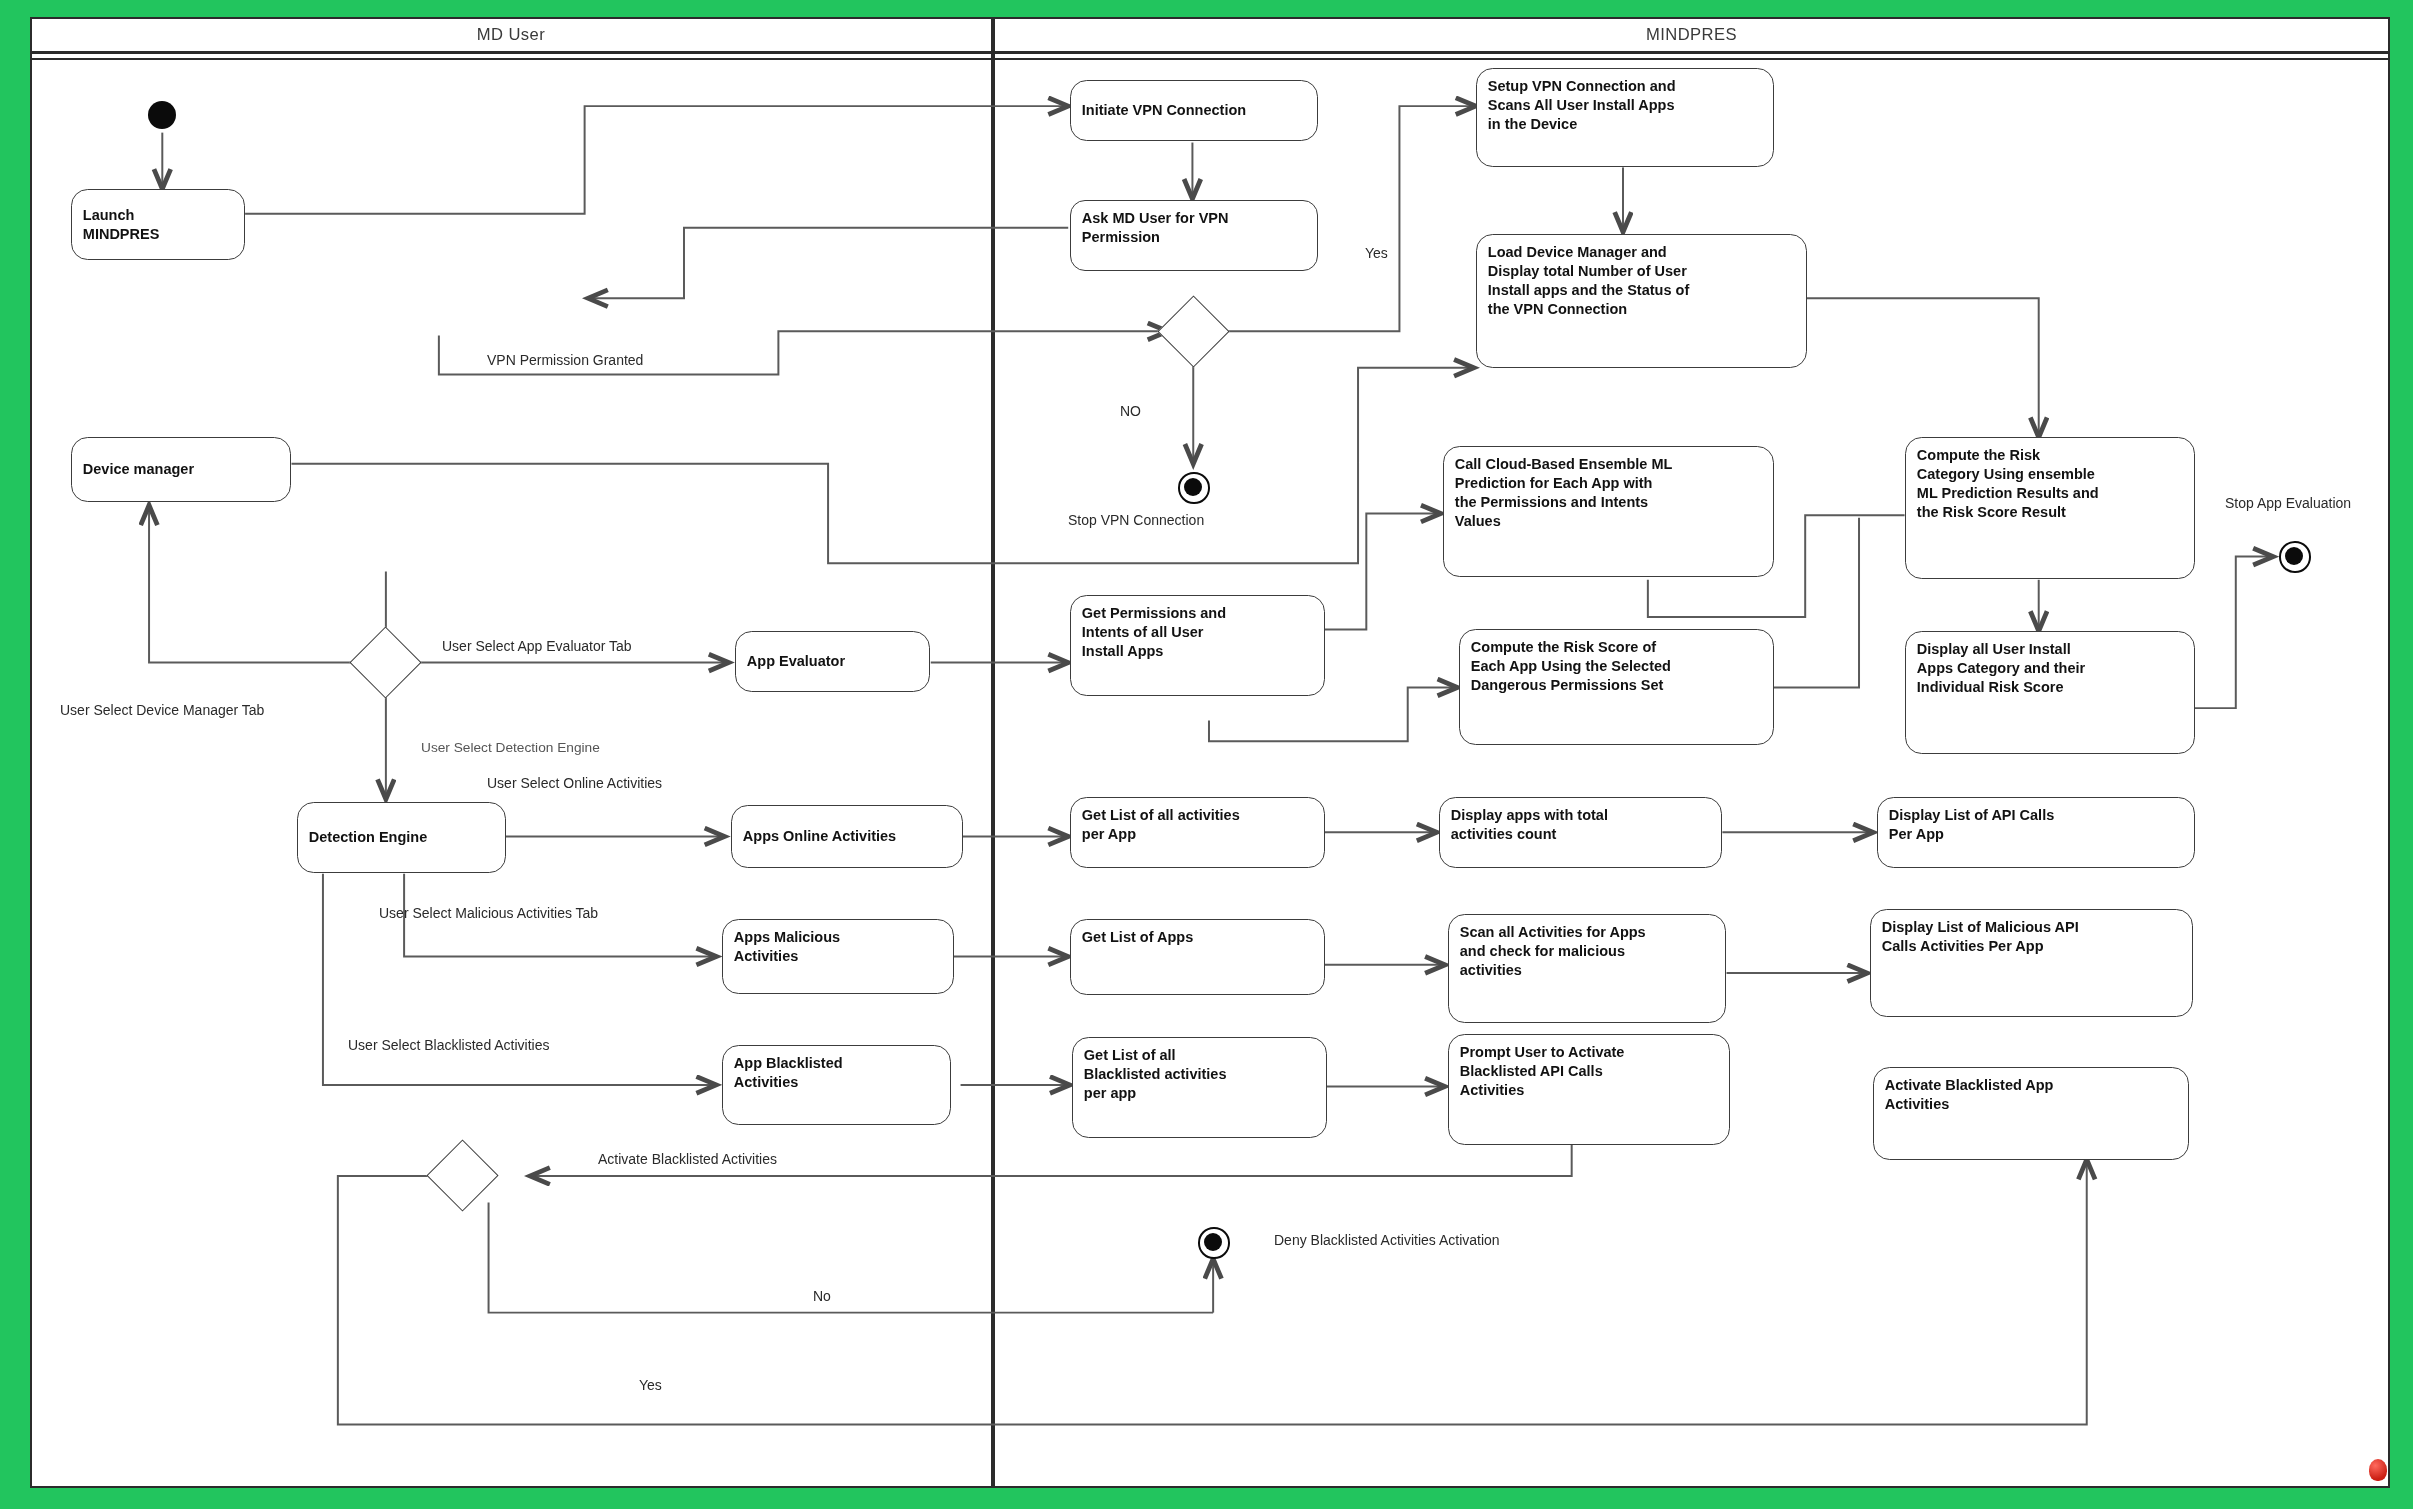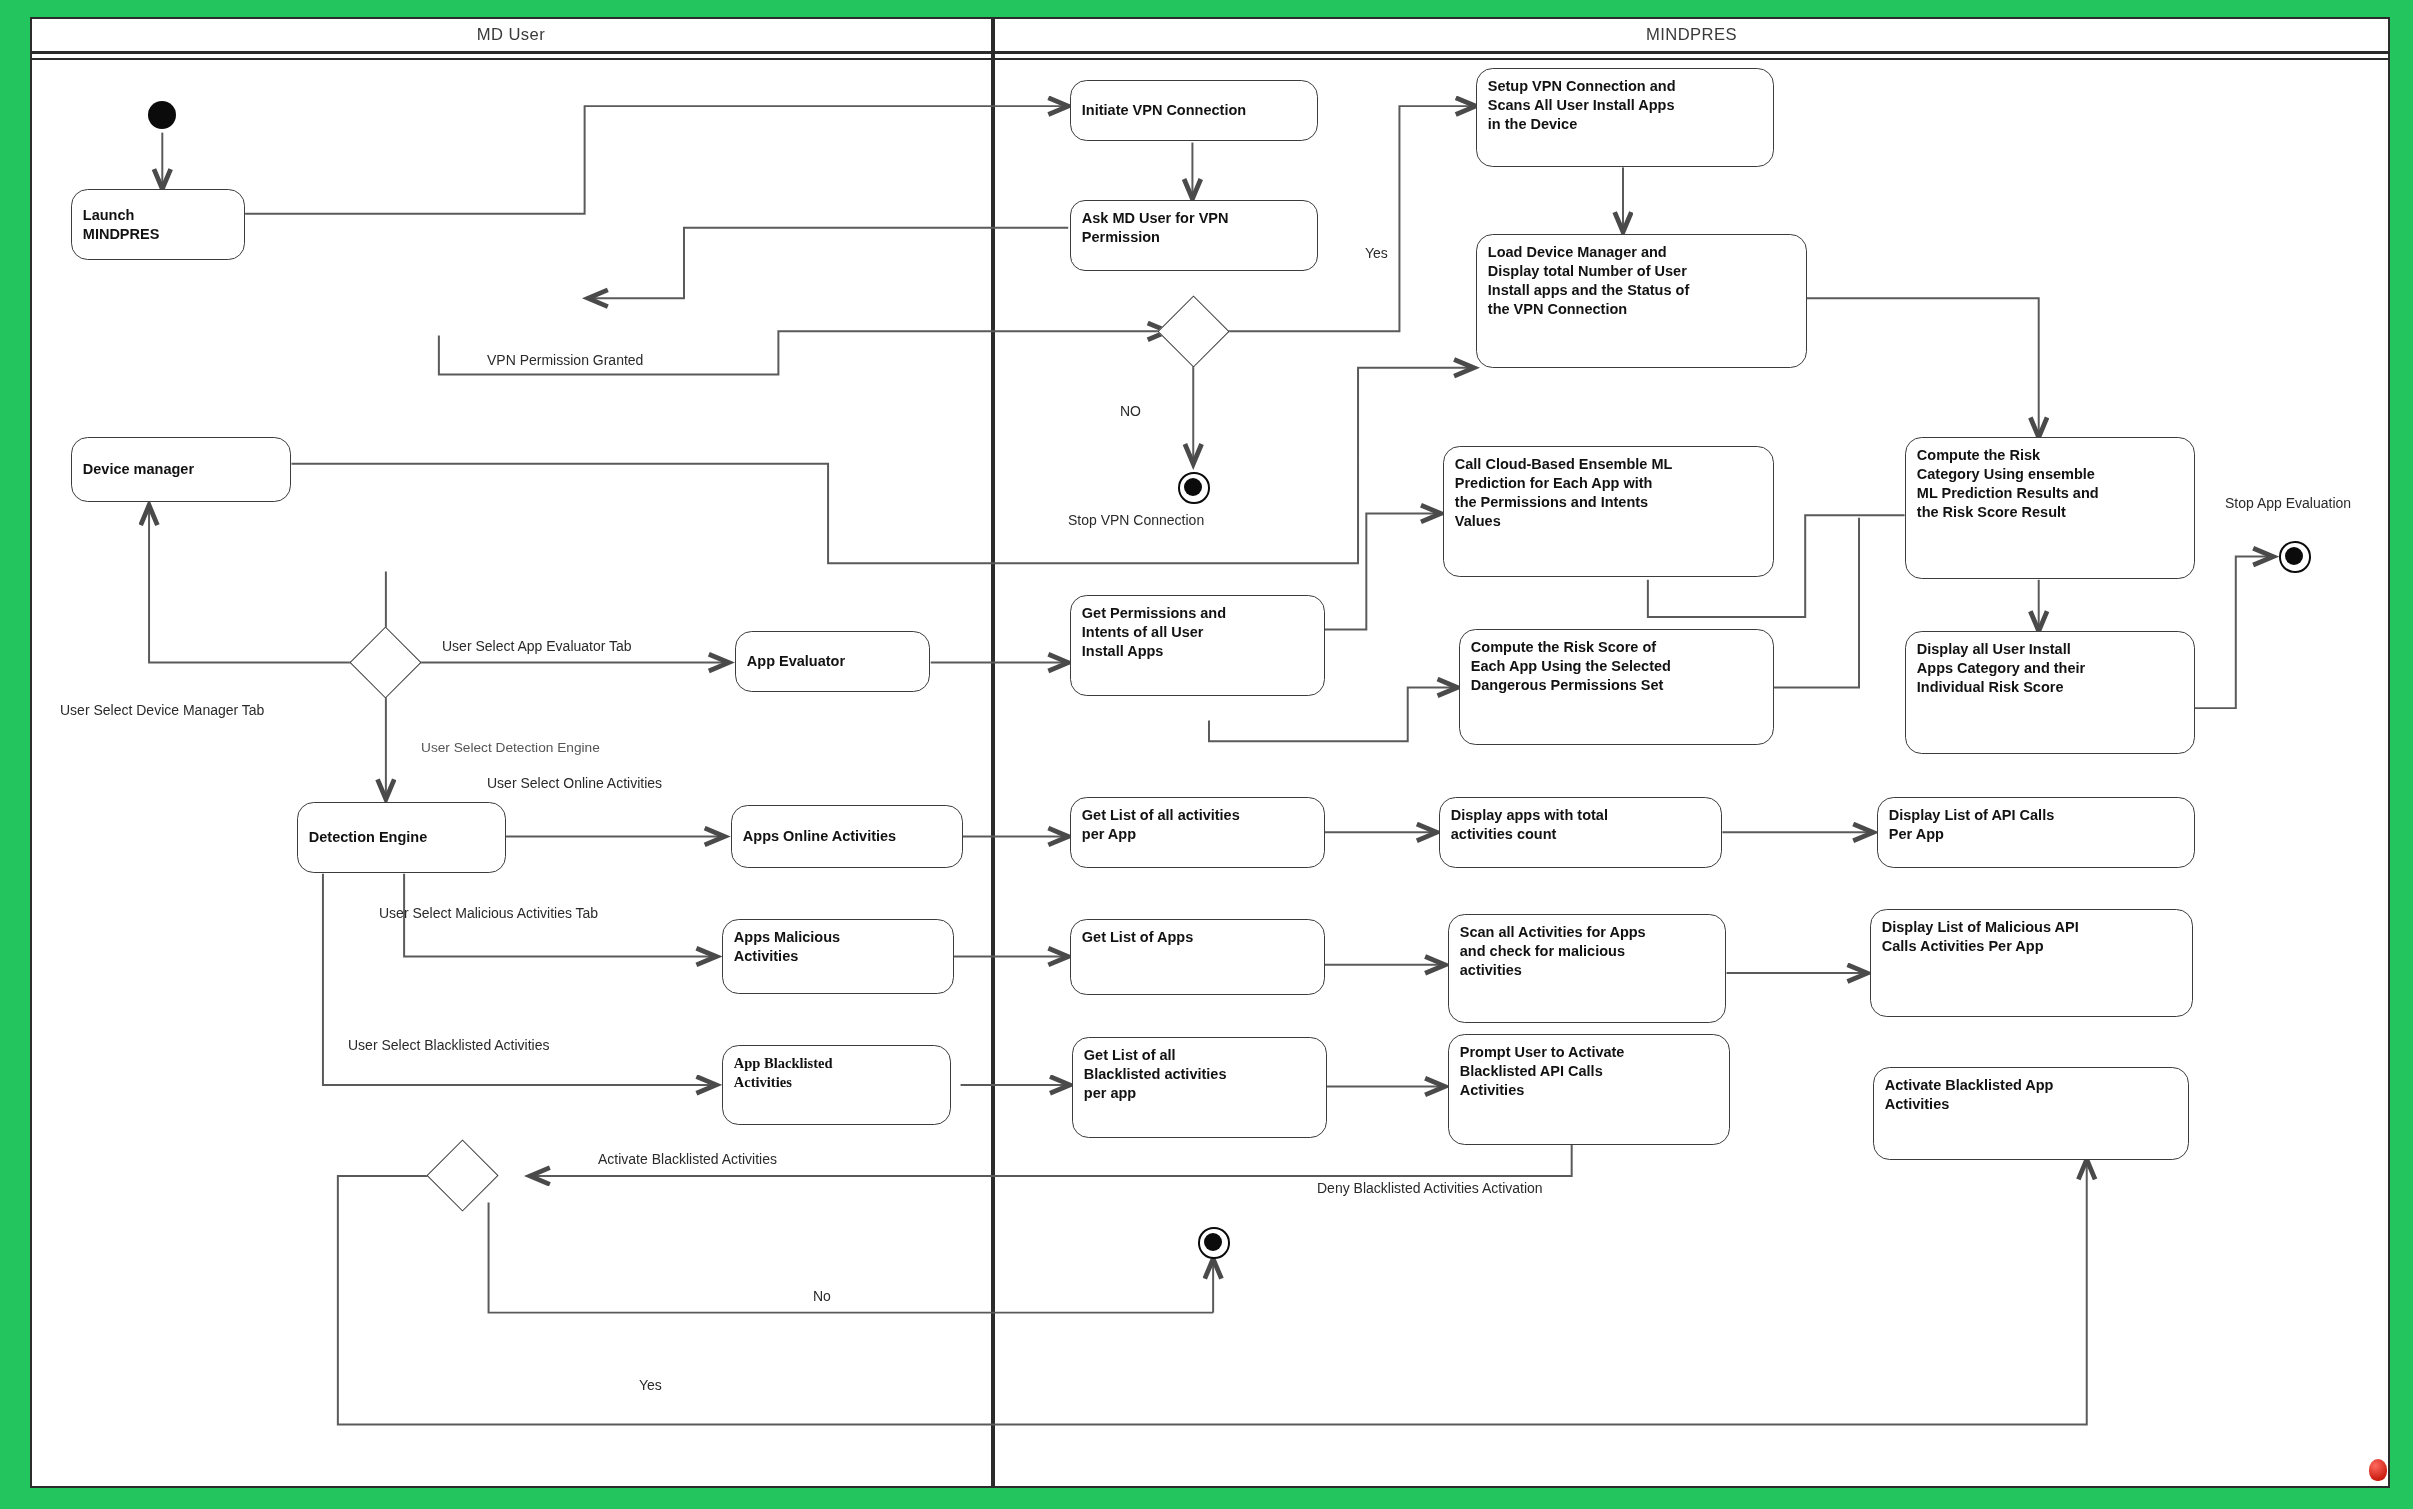--- a/index.html
+++ b/index.html
@@ -183,21 +183,21 @@
   </div>
 
   <div class="act" style="left:722px;top:919px;width:232px;height:75px;">
     <span>Apps Malicious<br>Activities</span>
   </div>
 
   <div class="lbl" style="left:348px;top:1037px;">
     <span>User Select Blacklisted Activities</span>
   </div>
 
-  <div class="act" style="left:722px;top:1045px;width:229px;height:80px;font-family:Liberation Serif, serif;">
+  <div class="act" style="left:722px;top:1045px;width:229px;height:80px;">
     <span>App Blacklisted<br>Activities</span>
   </div>
 
   <div class="dia" style="left:437px;top:1150px;"></div>
 
   <div class="lbl" style="left:598px;top:1151px;">
     <span>Activate Blacklisted Activities</span>
   </div>
   <div class="lbl" style="left:813px;top:1288px;">
     <span>No</span>
@@ -291,20 +291,20 @@
 
   <div class="act" style="left:1448px;top:1034px;width:282px;height:111px;">
     <span>Prompt User to Activate<br>Blacklisted API Calls<br>Activities</span>
   </div>
 
   <div class="act" style="left:1873px;top:1067px;width:316px;height:93px;">
     <span>Activate Blacklisted App<br>Activities</span>
   </div>
 
   <div class="node-final" style="left:1198px;top:1227px;"></div>
-  <div class="lbl" style="left:1274px;top:1180px;margin-left:43px;">
+  <div class="lbl" style="left:1274px;top:1232px;">
     <span>Deny Blacklisted Activities Activation</span>
   </div>
 
   <div class="redmark" style="left:2369px;top:1459px;"></div>
 
 </div>
 
 
 </body></html>

